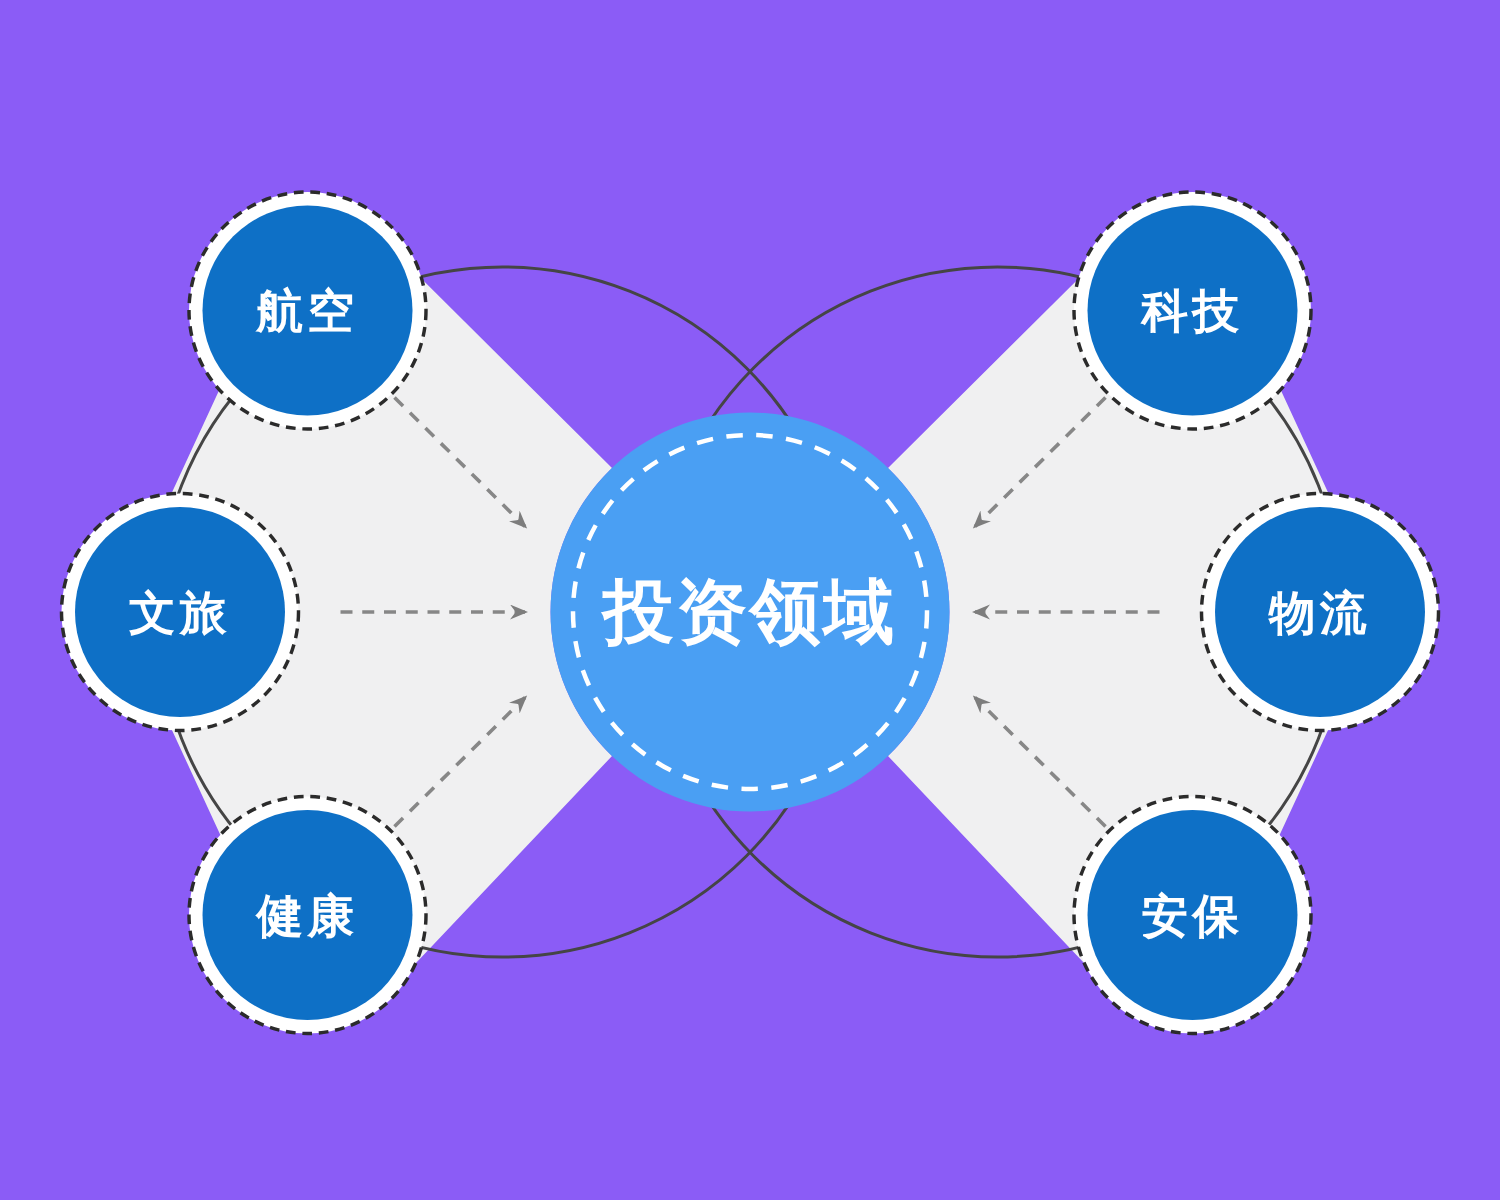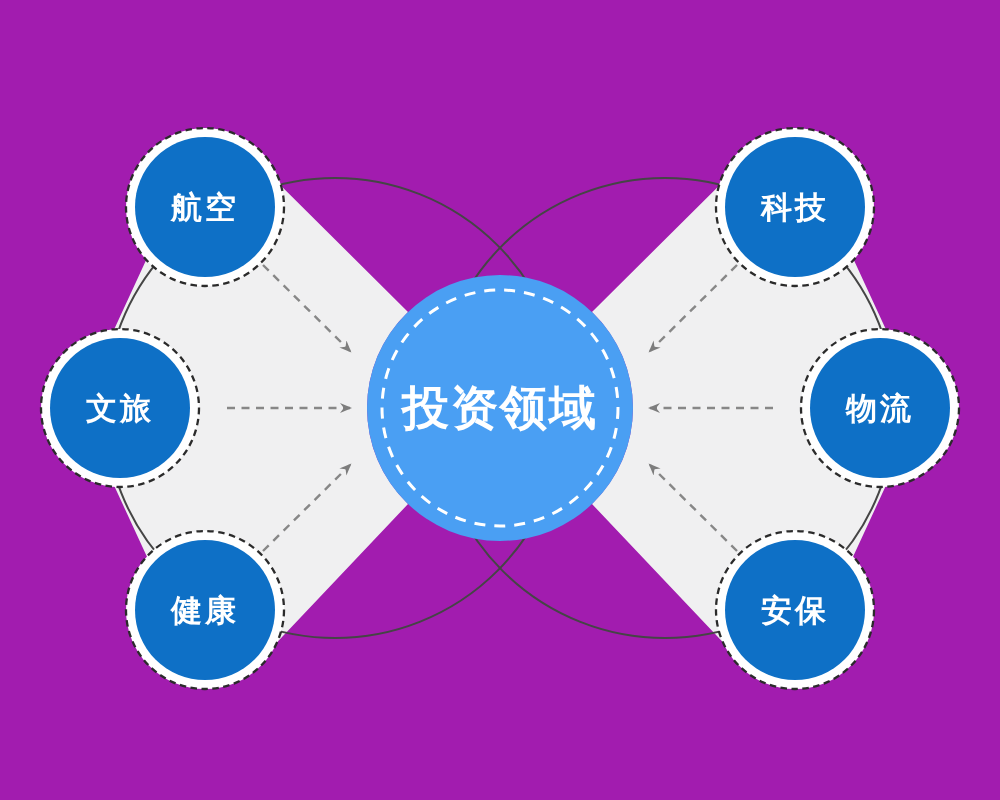--- a/index.html
+++ b/index.html
@@ -8,21 +8,21 @@
     background: #ffffff;
     width: 1000px;
     height: 800px;
     overflow: hidden;
     font-family: "Liberation Sans", "DejaVu Sans", sans-serif;
   }
   .stage {
     position: relative;
     width: 1000px;
     height: 800px;
-    background: #a21caf;
+    background: #8b5cf6;
   }
   svg { display: block; }
   .node-label {
     font-family: "Liberation Sans", "DejaVu Sans", sans-serif;
     font-weight: bold;
     fill: #ffffff;
   }
   .satellite-label {
     font-size: 31px;
     letter-spacing: 3px;

